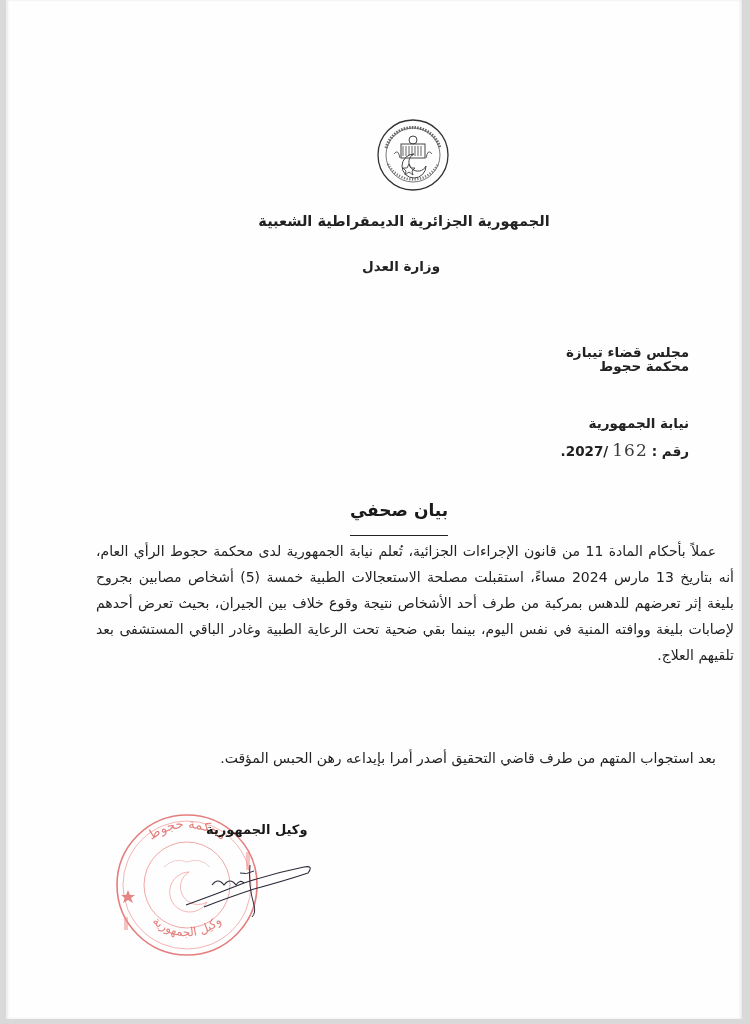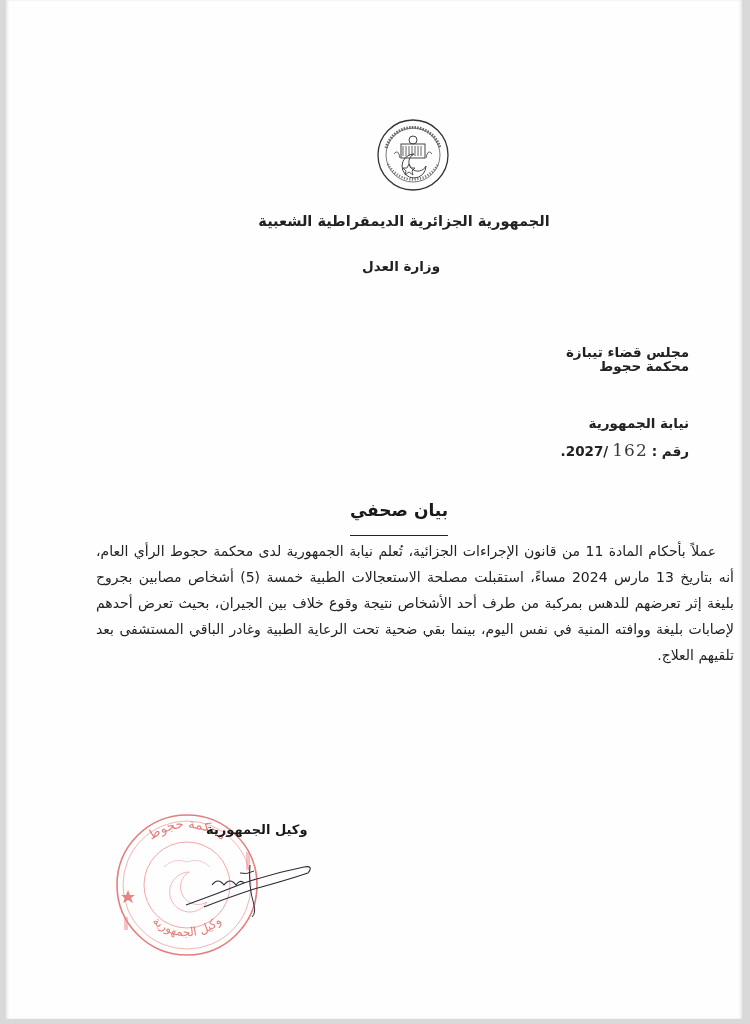--- a/index.html
+++ b/index.html
@@ -158,20 +158,21 @@
     <span>رقم :</span>
     <span class="num">162</span>
     <span>/2027.</span>
   </div>
 
   <div class="doc-title">
     <span>بيان صحفي</span>
   </div>
 
   <div class="body-text p1">عملاً بأحكام المادة 11 من قانون الإجراءات الجزائية، تُعلم نيابة الجمهورية لدى محكمة حجوط الرأي العام، أنه بتاريخ 13 مارس 2024 مساءً، استقبلت مصلحة الاستعجالات الطبية خمسة (5) أشخاص مصابين بجروح بليغة إثر تعرضهم للدهس بمركبة من طرف أحد الأشخاص نتيجة وقوع خلاف بين الجيران، بحيث تعرض أحدهم لإصابات بليغة ووافته المنية في نفس اليوم، بينما بقي ضحية تحت الرعاية الطبية وغادر الباقي المستشفى بعد تلقيهم العلاج.</div>
+  <div class="body-text p3">بعد استجواب المتهم من طرف قاضي التحقيق أصدر أمرا بإيداعه رهن الحبس المؤقت.</div>
 
   <svg class="stamp" viewBox="0 0 146 146">
     <defs>
       <path id="stampTop" d="M16 73 A57 57 0 0 1 130 73"></path>
       <path id="stampBottom" d="M28 96 A50 50 0 0 0 118 96"></path>
     </defs>
     <circle cx="73" cy="73" r="70" fill="none" stroke="#e06666" stroke-width="1.6" opacity="0.85"></circle>
     <circle cx="73" cy="73" r="64" fill="none" stroke="#e88" stroke-width="0.8" opacity="0.8"></circle>
     <circle cx="73" cy="73" r="43" fill="none" stroke="#e88" stroke-width="1" opacity="0.75"></circle>
     <text font-size="13" fill="#d9534f" opacity="0.75" font-family="DejaVu Sans, sans-serif">

